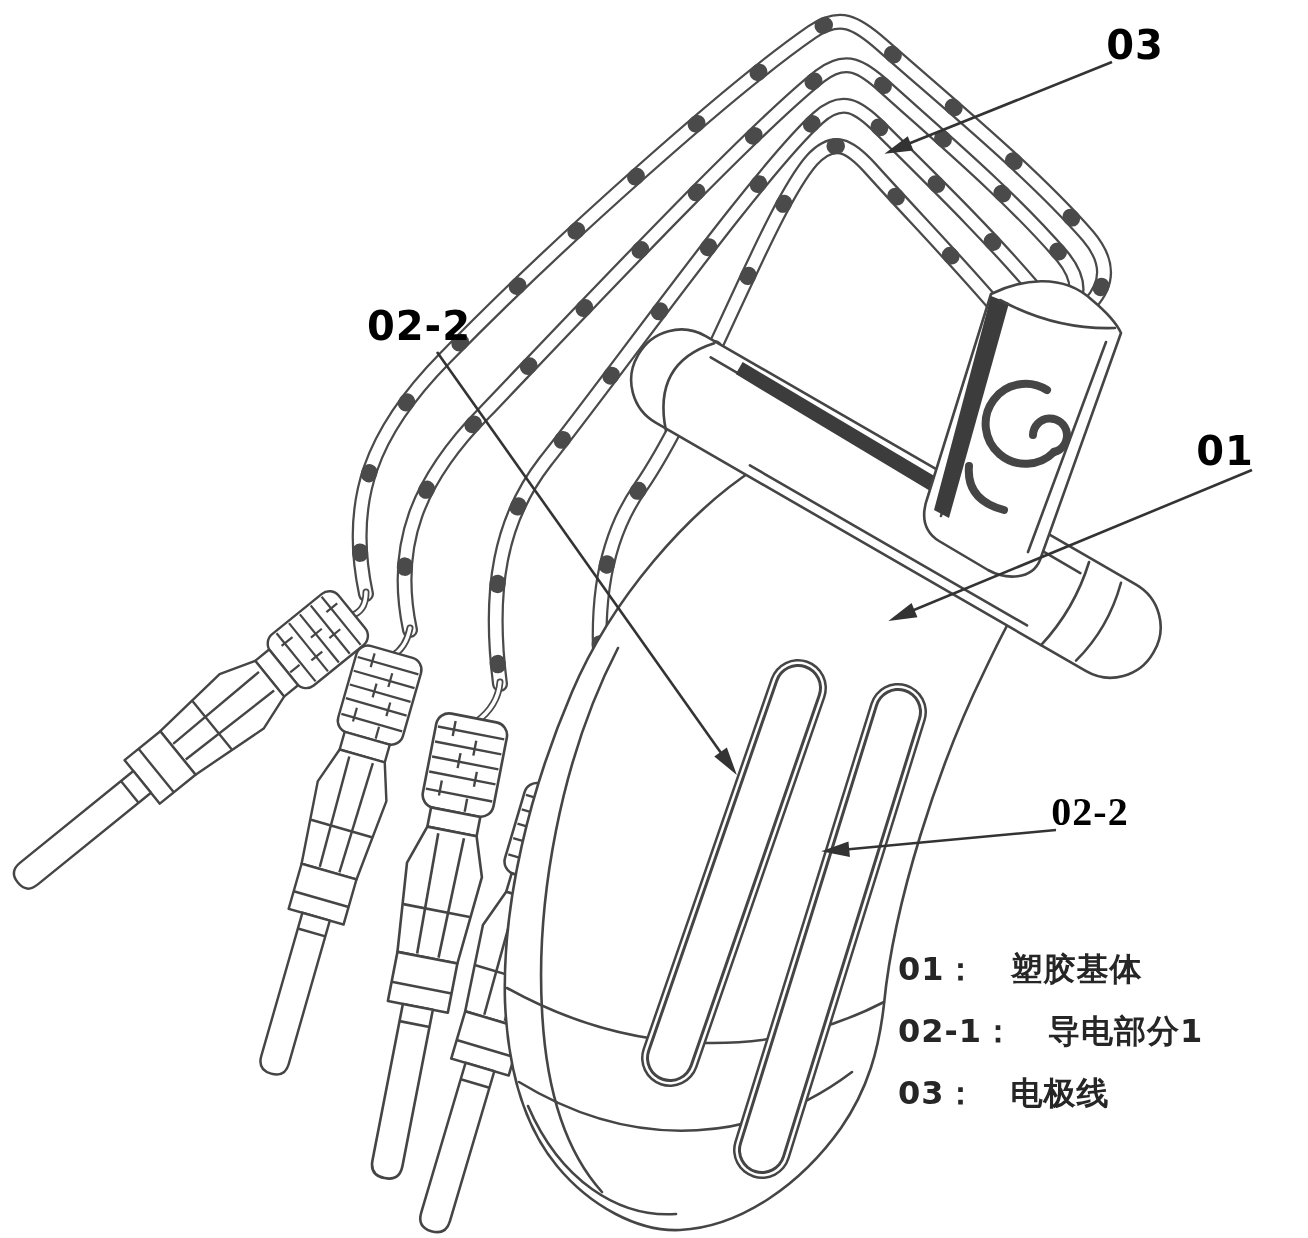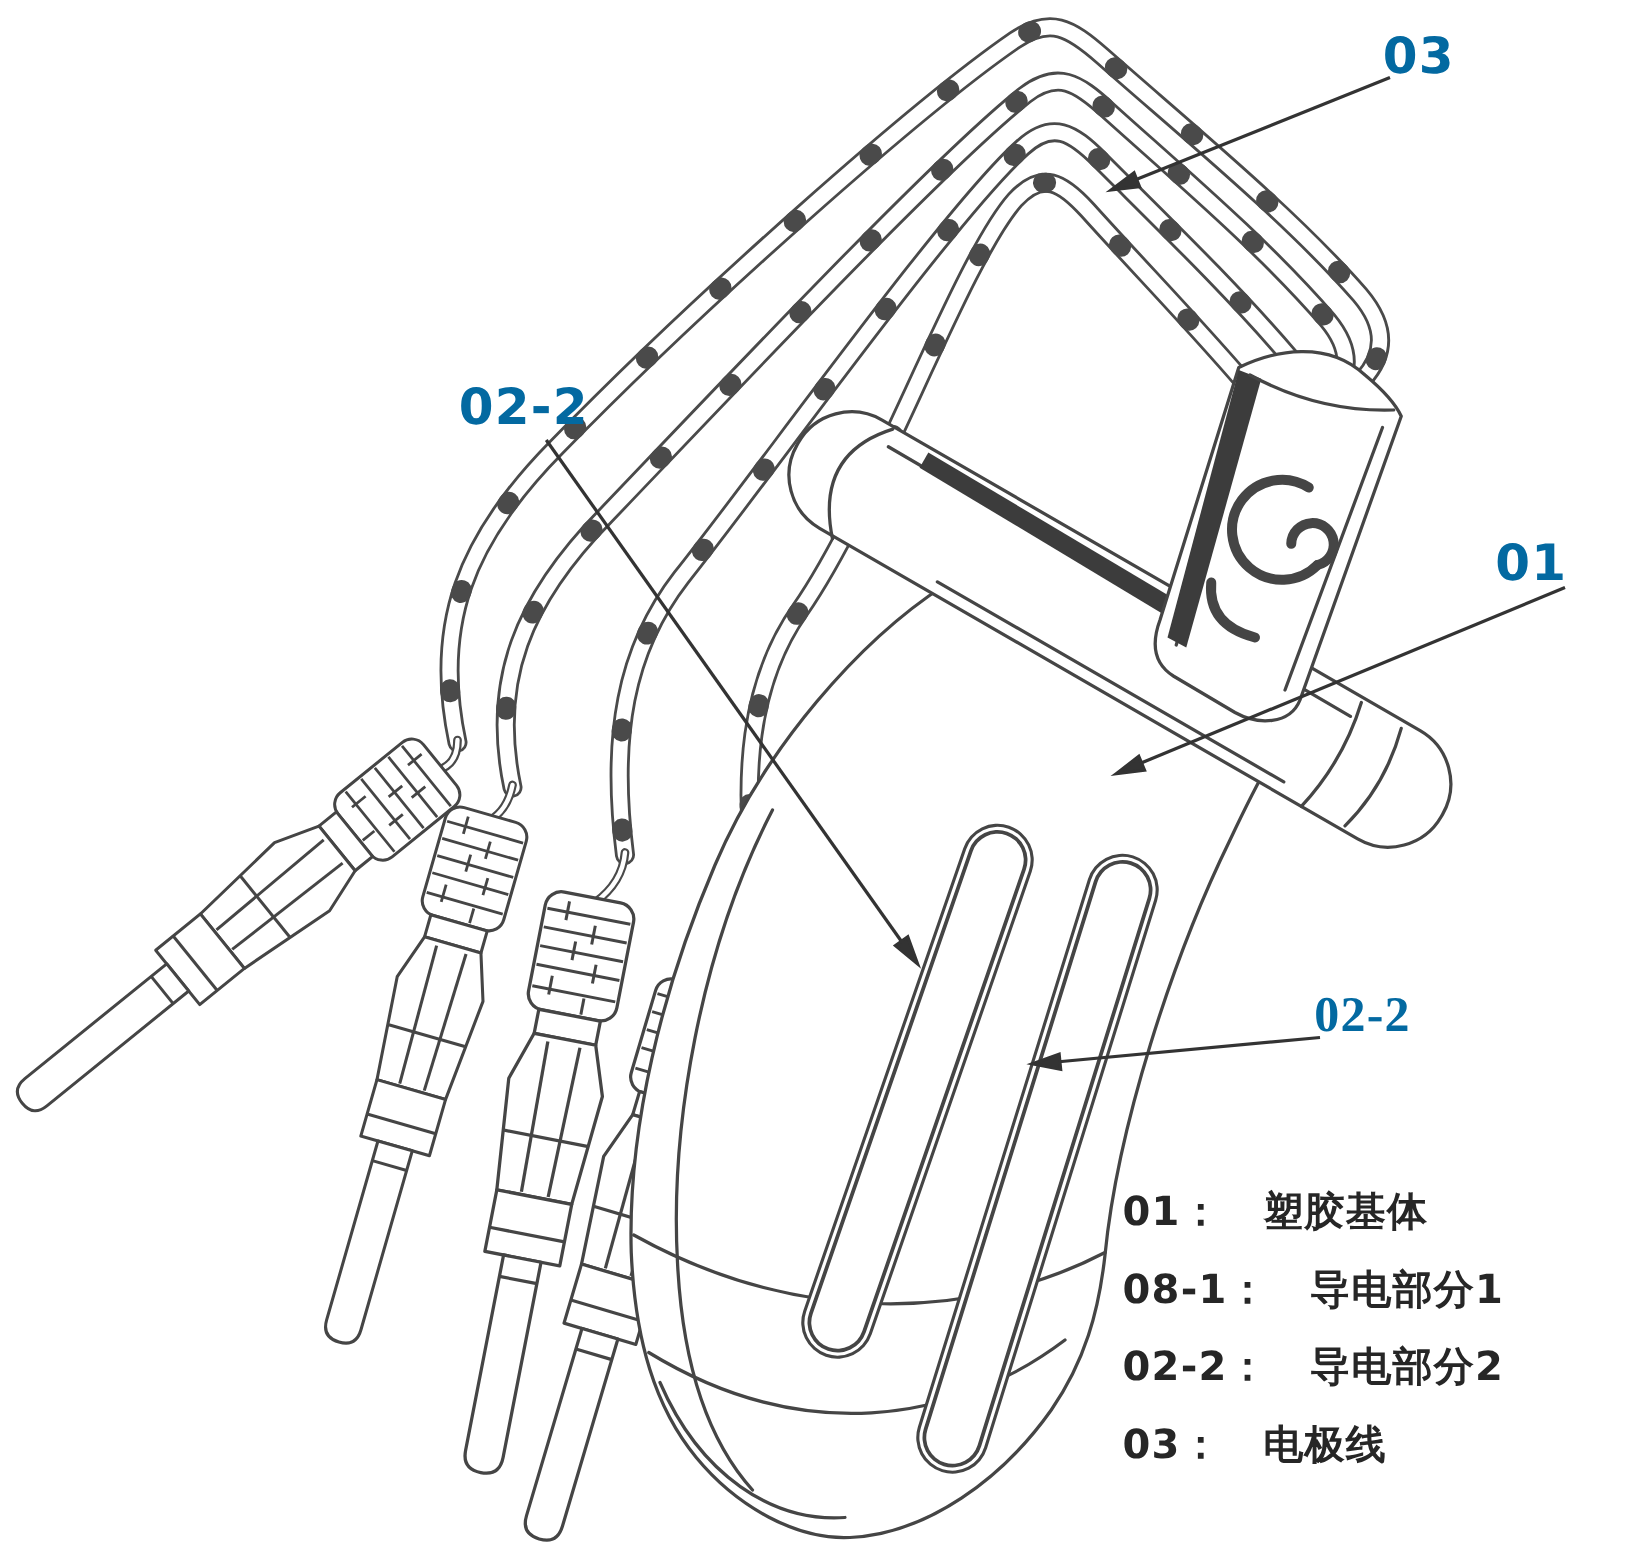--- a/index.html
+++ b/index.html
@@ -3,21 +3,21 @@
 <meta charset="utf-8">
 <style>
   html,body{margin:0;padding:0;}
   body{
     width:1308px;height:1238px;position:relative;background:#ffffff;
     font-family:"DejaVu Sans","Liberation Sans",sans-serif;overflow:hidden;
   }
   #stage{position:absolute;inset:0;width:1308px;height:1238px;}
   svg{position:absolute;left:0;top:0;}
   .callout{
-    position:absolute;color:#0369a1;font-size:40px;font-weight:600;
+    position:absolute;color:#000000;font-size:40px;font-weight:600;
     letter-spacing:1px;white-space:nowrap;transform:translate(-50%,0);
   }
   .legend{position:absolute;left:898px;top:938px;color:#262626;}
   .legend-line{
     font-size:32px;font-weight:600;line-height:62px;white-space:pre;
     letter-spacing:1px;
   }
 </style>
 </head>
 <body>
@@ -173,17 +173,16 @@
   </g>
 </svg>
 
 <div class="callout" style="left:1135px;top:22px;">03</div>
 <div class="callout" style="left:419px;top:303px;">02-2</div>
 <div class="callout" style="left:1225px;top:428px;">01</div>
 <div class="callout" style="left:1090px;top:788px;font-family:Liberation Serif, serif;">02-2</div>
 
 <div class="legend">
   <div class="legend-line">01： 塑胶基体</div>
-  <div class="legend-line">08-1： 导电部分1</div>
-  <div class="legend-line">02-2： 导电部分2</div>
+  <div class="legend-line">02-1： 导电部分1</div>
   <div class="legend-line">03： 电极线</div>
 </div>
 </div>
 
 </body></html>

